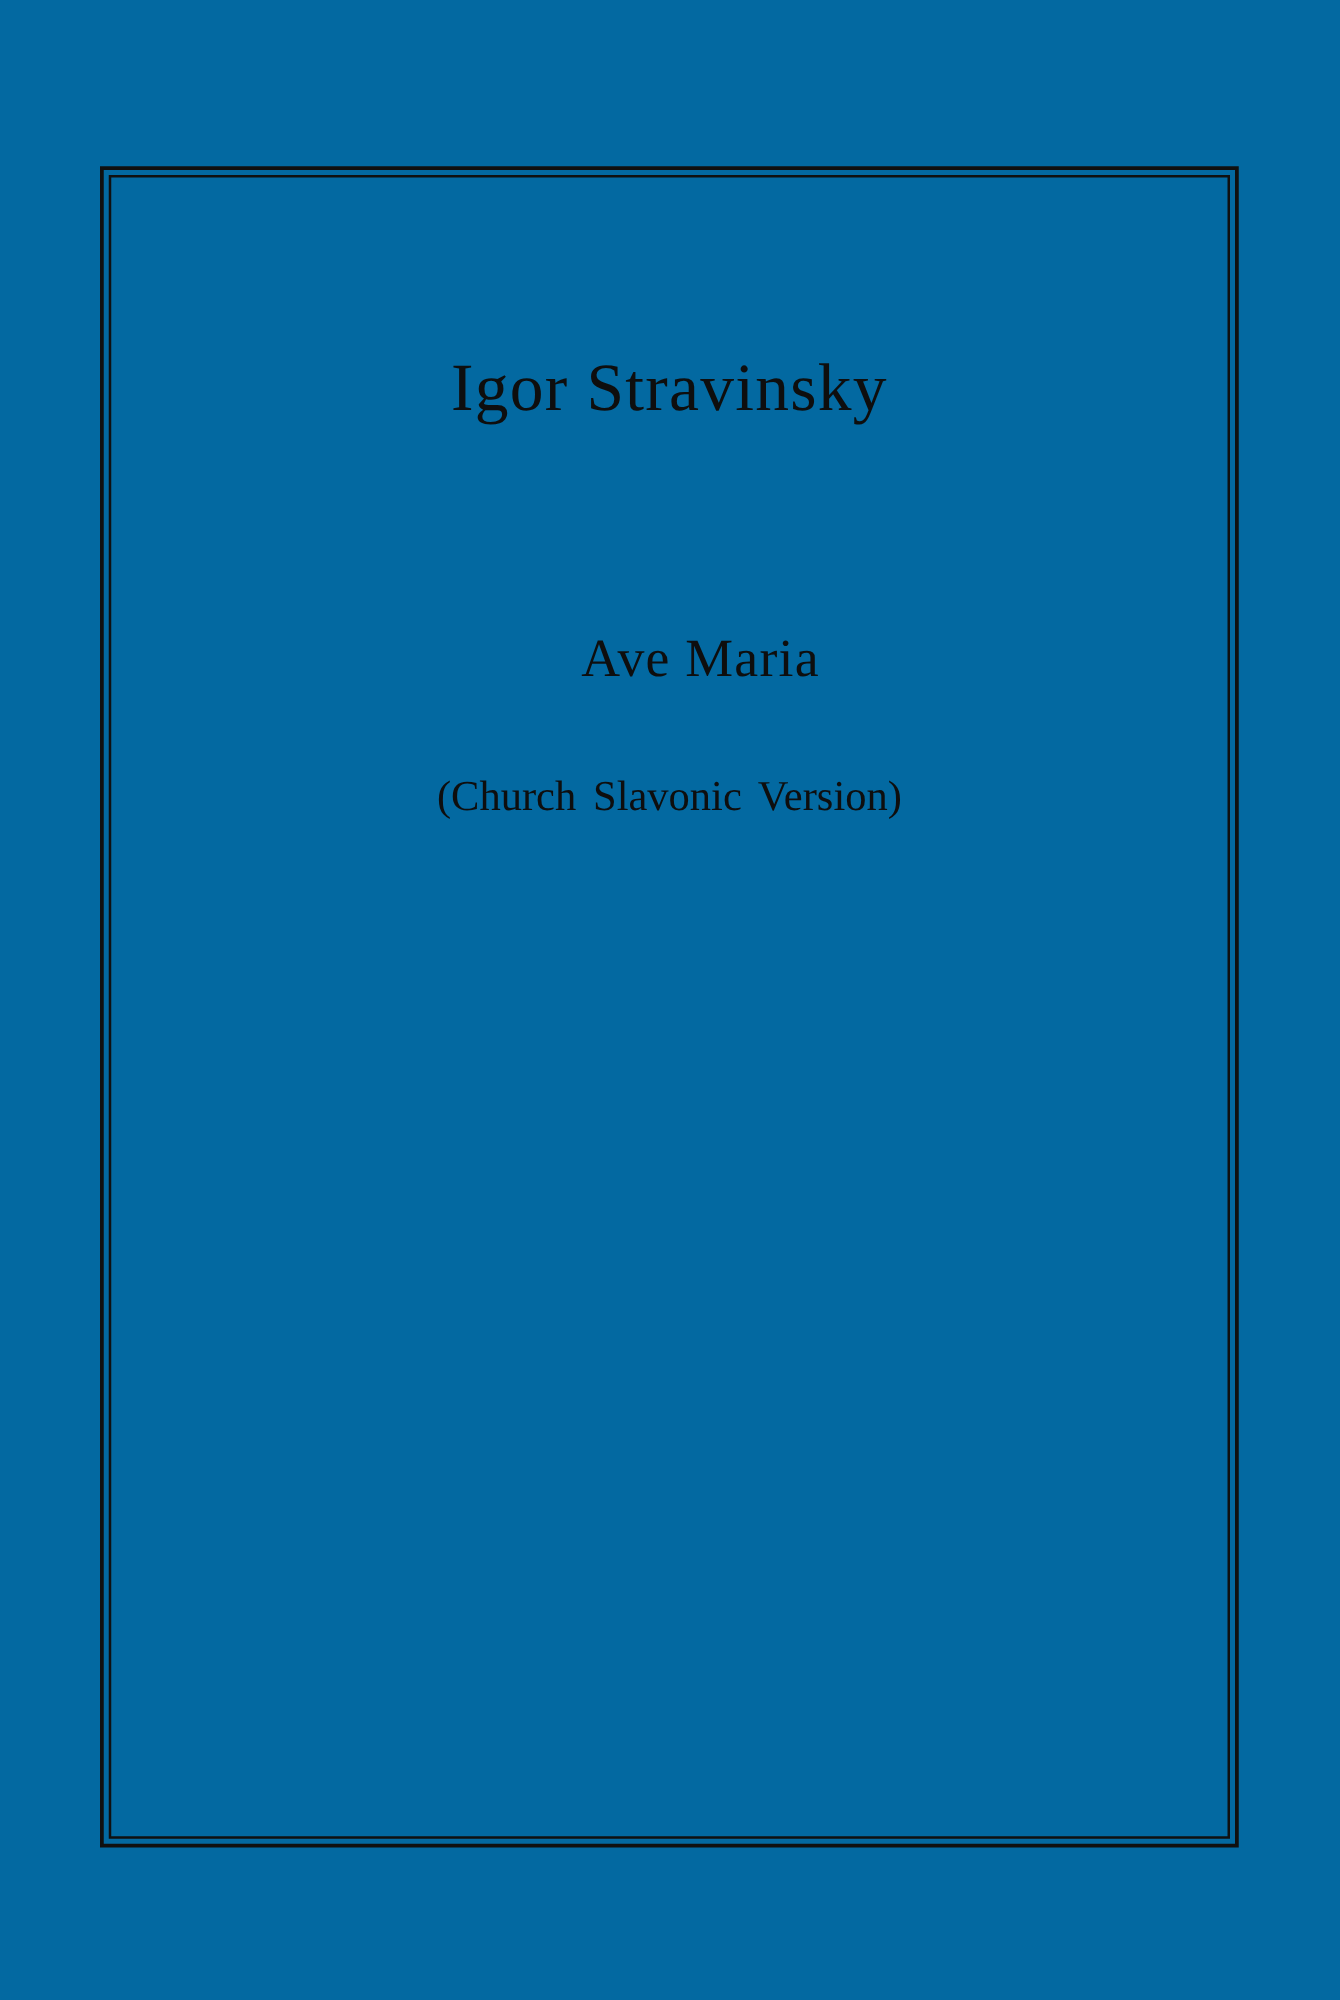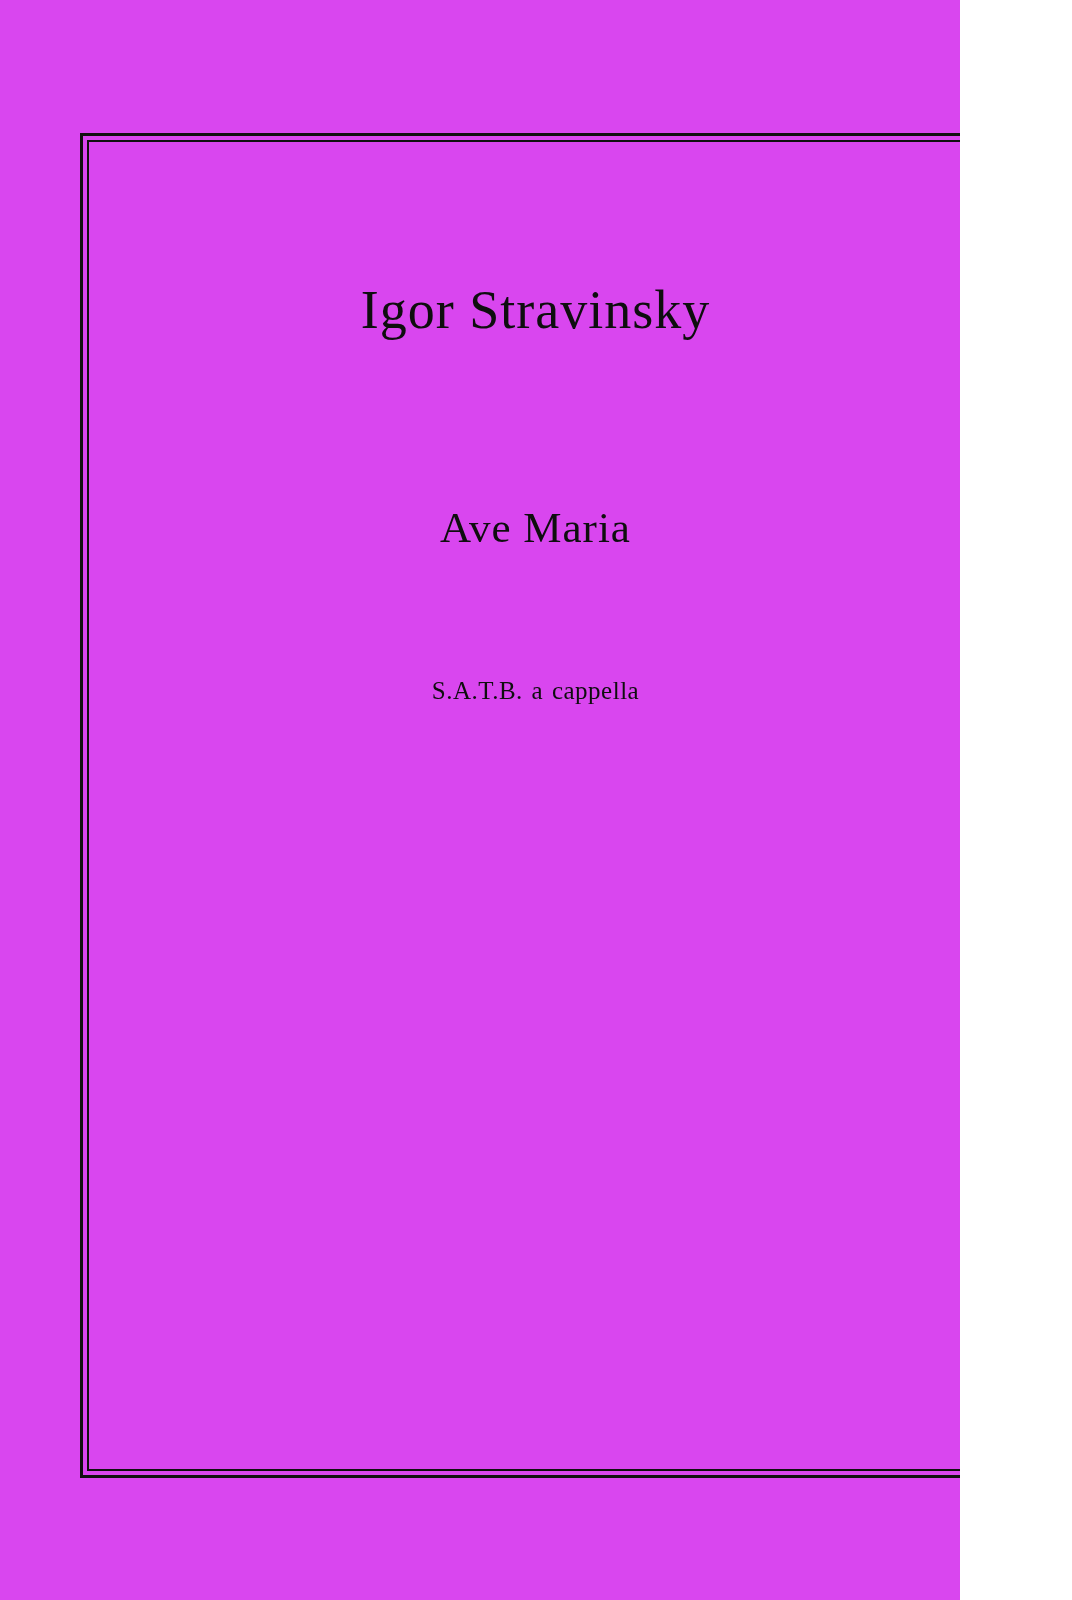--- a/index.html
+++ b/index.html
@@ -2,23 +2,23 @@
 <html><head>
 <meta charset="utf-8">
 <style>
   html, body {
     margin: 0;
     padding: 0;
     background: #ffffff;
   }
   .page {
     position: relative;
-    width: 960px;
+    width: 1072px;
     height: 1600px;
-    background: #d946ef;
+    background: #0369a1;
     overflow: hidden;
     font-family: "Liberation Serif", "DejaVu Serif", serif;
     color: #0e0e0e;
   }
   
   .frame-outer {
     position: absolute;
     left: 80px;
     top: 133px;
     width: 911px;
@@ -53,20 +53,21 @@
     top: 441px;
     font-size: 48px;
     font-weight: bold;
     letter-spacing: 2.5px;
     word-spacing: 22px;
   }
   .title-latin {
     top: 506px;
     font-size: 43px;
     letter-spacing: 1px;
+    margin-left: 25px;
   }
   .version-note {
     top: 621px;
     font-size: 34px;
     word-spacing: 5px;
   }
   .scoring {
     top: 678px;
     font-size: 25px;
     letter-spacing: 0.5px;
@@ -86,17 +87,17 @@
 
   <div class="frame-outer">
     <div class="frame-inner"></div>
   </div>
 
   <div class="line composer">Igor Stravinsky</div>
 
 
   <div class="line title-latin">Ave Maria</div>
 
+  <div class="line version-note">(Church Slavonic Version)</div>
 
-  <div class="line scoring">S.A.T.B. a cappella</div>
 
 
 </div>
 
 </body></html>

